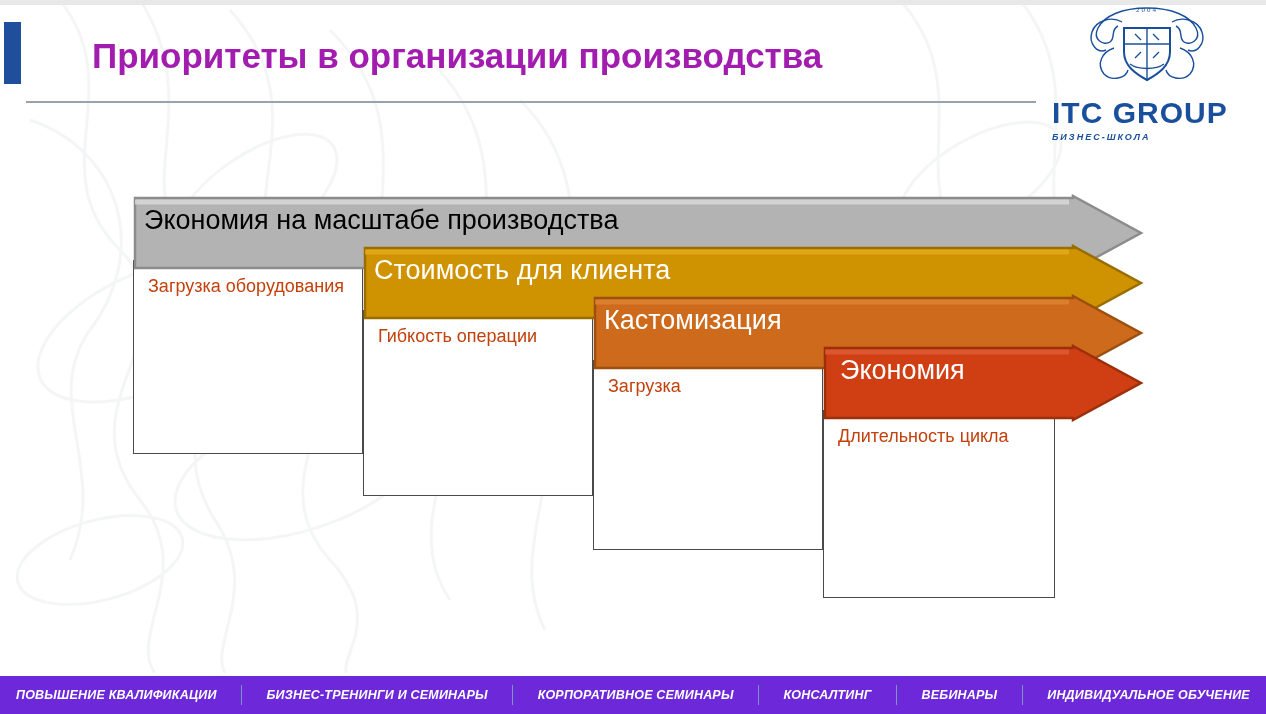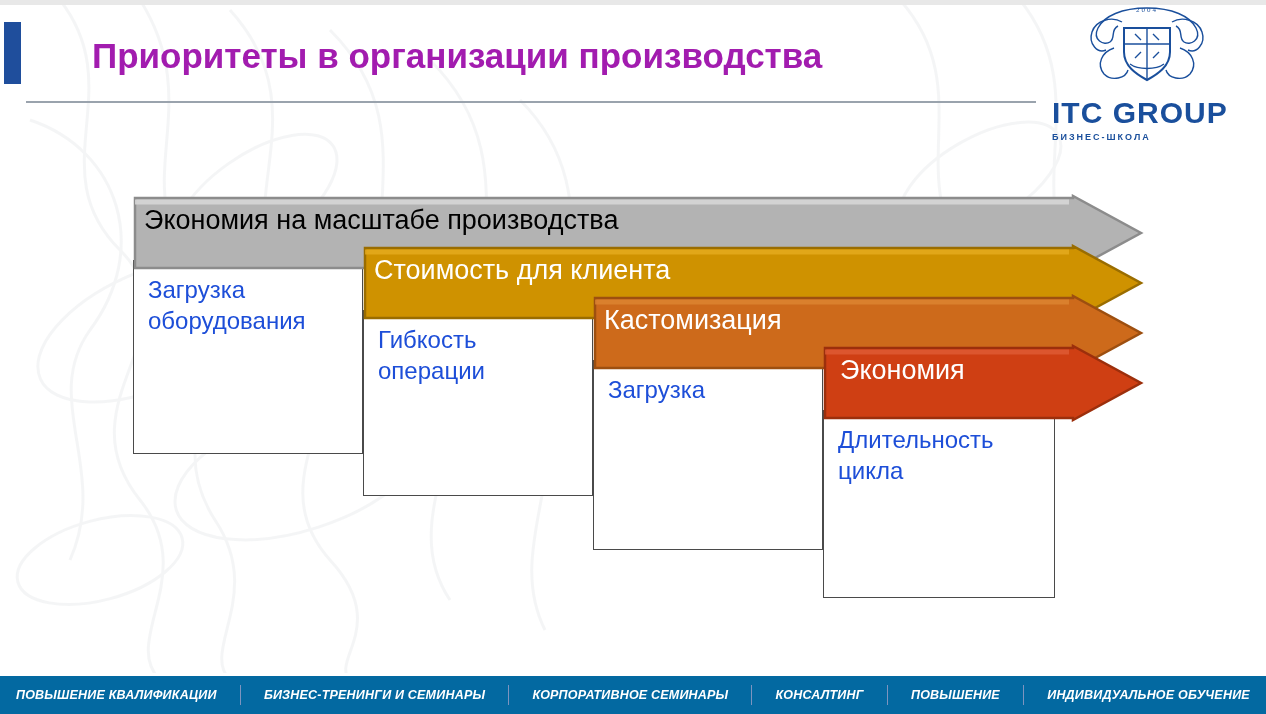--- a/index.html
+++ b/index.html
@@ -90,50 +90,51 @@
     letter-spacing: 1px;
     line-height: 1;
     margin-top: 12px;
   }
   .logo-sub {
     font-size: 9px;
     font-weight: bold;
     color: #1a4f9c;
     letter-spacing: 2px;
     margin-top: 4px;
+    font-style: italic;
   }
 
   
   .stage { position: absolute; }
   .arrow-label {
     position: absolute;
     font-size: 27px;
     white-space: nowrap;
     line-height: 1;
   }
 
   .box {
     position: absolute;
     background: #ffffff;
     border: 1.5px solid #4a4a4a;
     box-sizing: border-box;
     padding: 14px 14px 0 14px;
-    font-size: 24px;
-    color: #1d4ed8;
+    font-size: 18px;
+    color: #c2410c;
     line-height: 1.28;
   }
 
   
   .footer {
     position: absolute;
     left: 0;
     bottom: 0;
     width: 1266px;
     height: 38px;
-    background: #0369a1;
+    background: #6d28d9;
     display: flex;
     align-items: center;
     justify-content: space-between;
     padding: 0 6px;
     box-sizing: border-box;
   }
   .footer-top-line {
     position: absolute;
     left: 0;
     bottom: 38px;
@@ -248,18 +249,18 @@
   <div class="footer-top-line"></div>
   <div class="footer">
     <div class="footer-item">ПОВЫШЕНИЕ КВАЛИФИКАЦИИ</div>
     <div class="footer-sep"></div>
     <div class="footer-item">БИЗНЕС-ТРЕНИНГИ И СЕМИНАРЫ</div>
     <div class="footer-sep"></div>
     <div class="footer-item">КОРПОРАТИВНОЕ СЕМИНАРЫ</div>
     <div class="footer-sep"></div>
     <div class="footer-item">КОНСАЛТИНГ</div>
     <div class="footer-sep"></div>
-    <div class="footer-item">ПОВЫШЕНИЕ</div>
+    <div class="footer-item">ВЕБИНАРЫ</div>
     <div class="footer-sep"></div>
     <div class="footer-item">ИНДИВИДУАЛЬНОЕ ОБУЧЕНИЕ</div>
   </div>
 
 </div>
 
 </body></html>

